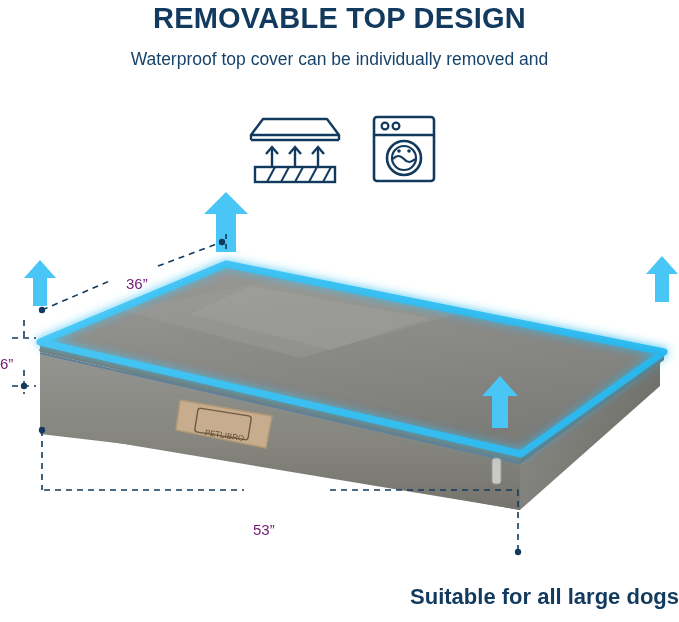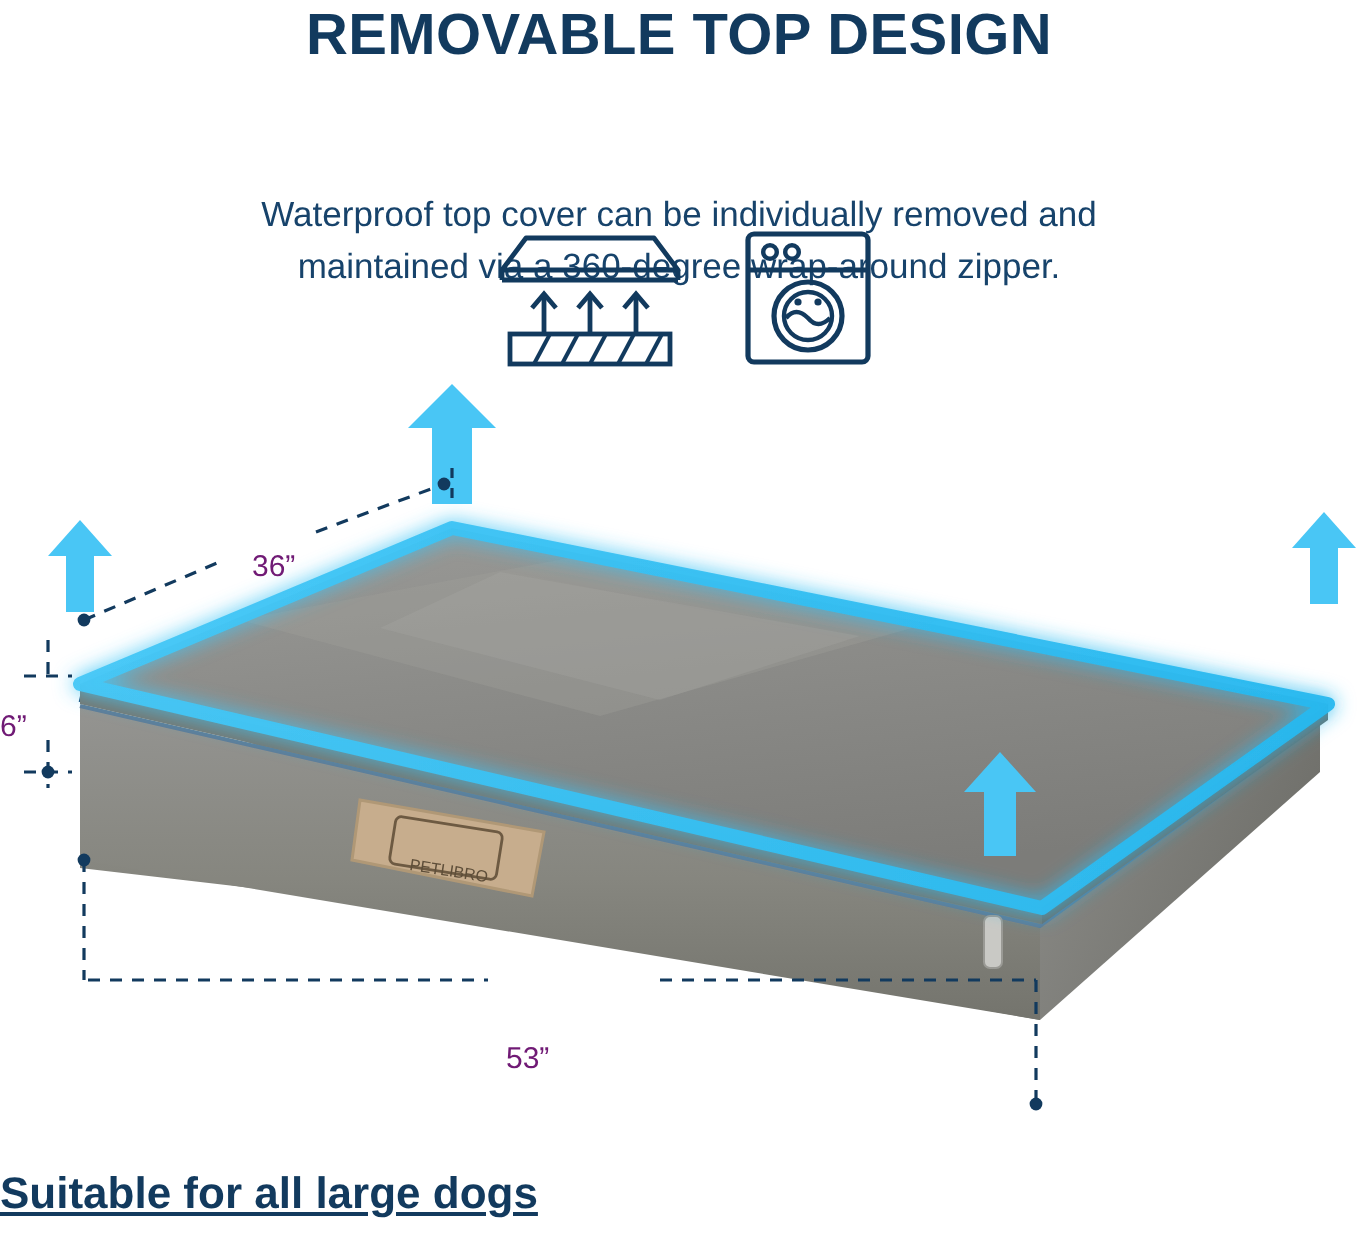--- a/index.html
+++ b/index.html
@@ -34,21 +34,20 @@
     color: #123a5e;
   }
   .subline {
     position: absolute;
     left: 60px; top: 46px;
     width: 559px;
     text-align: center;
     font-size: 17.5px;
     line-height: 26px;
     color: #17436b;
-    margin-top: 48px;
   }
 
   
   .icons {
     position: absolute;
     left: 247px; top: 114px;
     width: 190px;
     height: 74px;
   }
   .icon-mattress {
@@ -81,37 +80,35 @@
   }
   .dim-36 { left: 126px; top: 275px; }
   .dim-6  { left: 0px;  top: 355px; }
   .dim-53 { left: 253px; top: 481px; margin-top: 40px; }
 
   
   .footer {
     position: absolute;
     left: 0; top: 584px;
     width: 679px;
-    text-align: left;
+    text-align: right;
     font-size: 22px;
     font-weight: bold;
     color: #123a5e;
-    text-decoration: underline;
   }
 </style>
 </head>
 <body>
 
 <div class="stage">
 
   <div class="headline">REMOVABLE TOP DESIGN</div>
 
   <div class="subline">
     <div>Waterproof top cover can be individually removed and</div>
-    <div>maintained via a 360-degree wrap-around zipper.</div>
   </div>
 
   <div class="icons">
 
     <svg class="icon-mattress" viewBox="0 0 96 70">
 
       <path d="M16 5 L80 5 L92 21 L4 21 Z" fill="none" stroke="#123a5e" stroke-width="2.4" stroke-linejoin="round"></path>
       <line x1="4" y1="21" x2="4" y2="26" stroke="#123a5e" stroke-width="2.4"></line>
       <line x1="92" y1="21" x2="92" y2="26" stroke="#123a5e" stroke-width="2.4"></line>
       <path d="M4 26 L92 26" stroke="#123a5e" stroke-width="2.4"></path>

